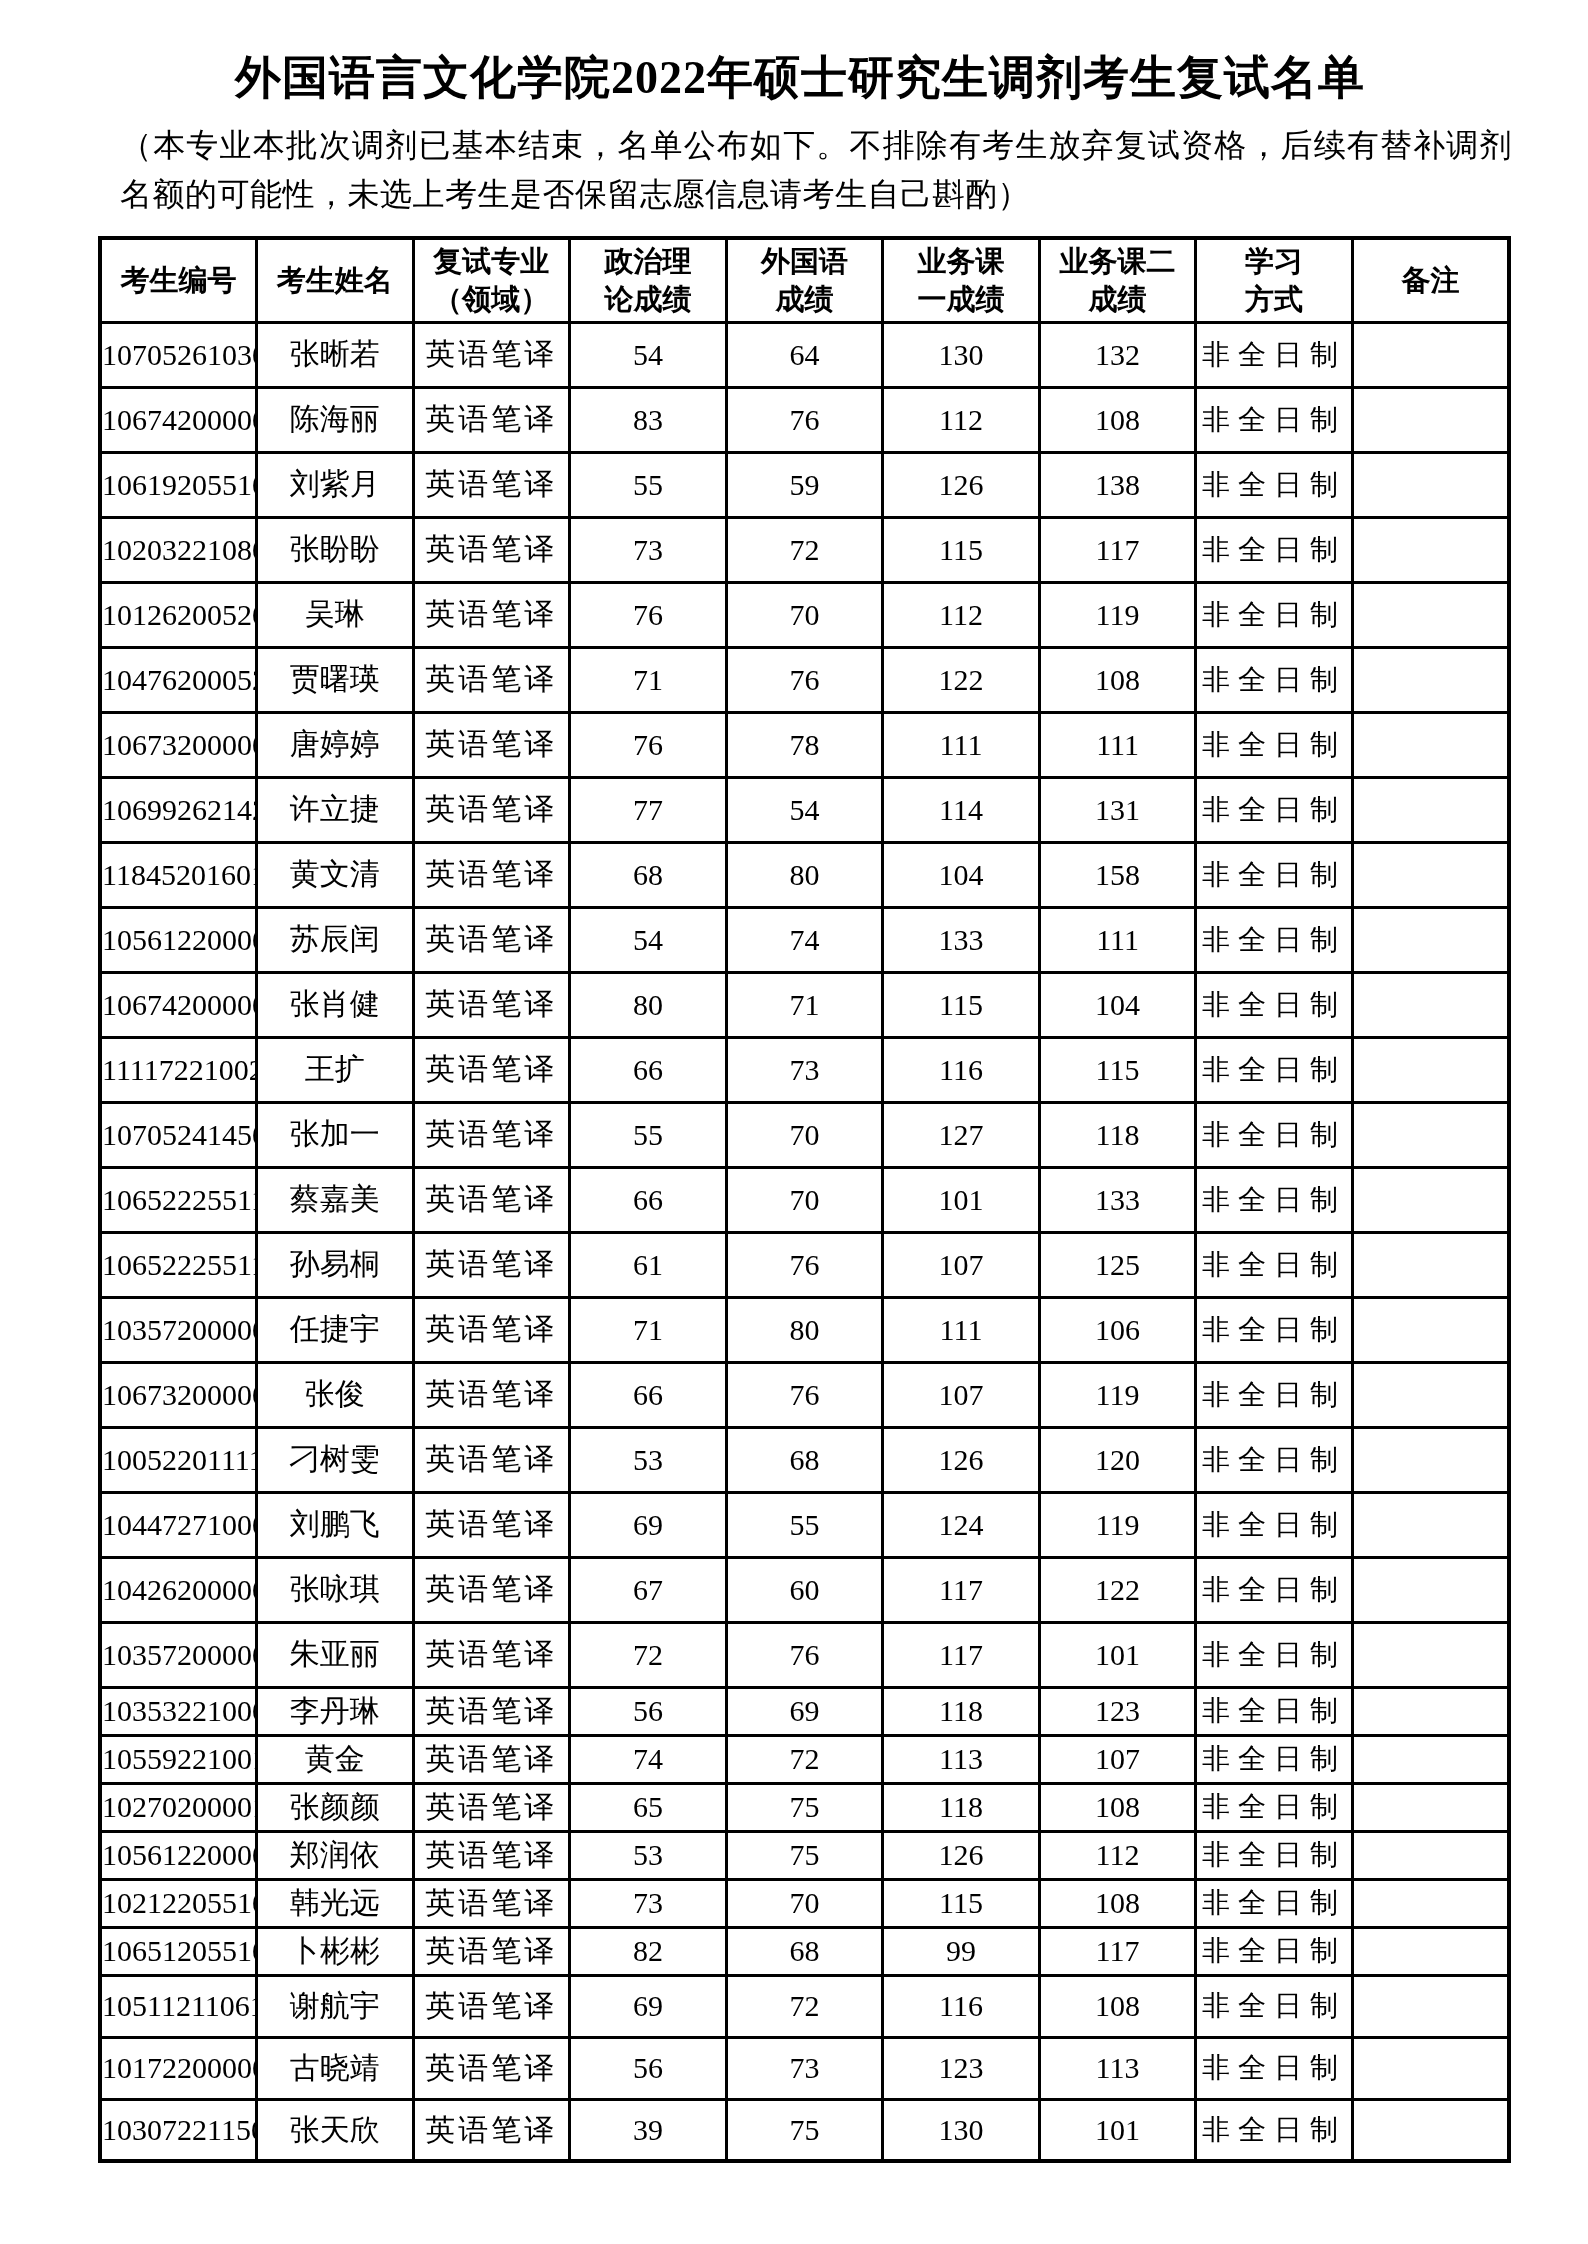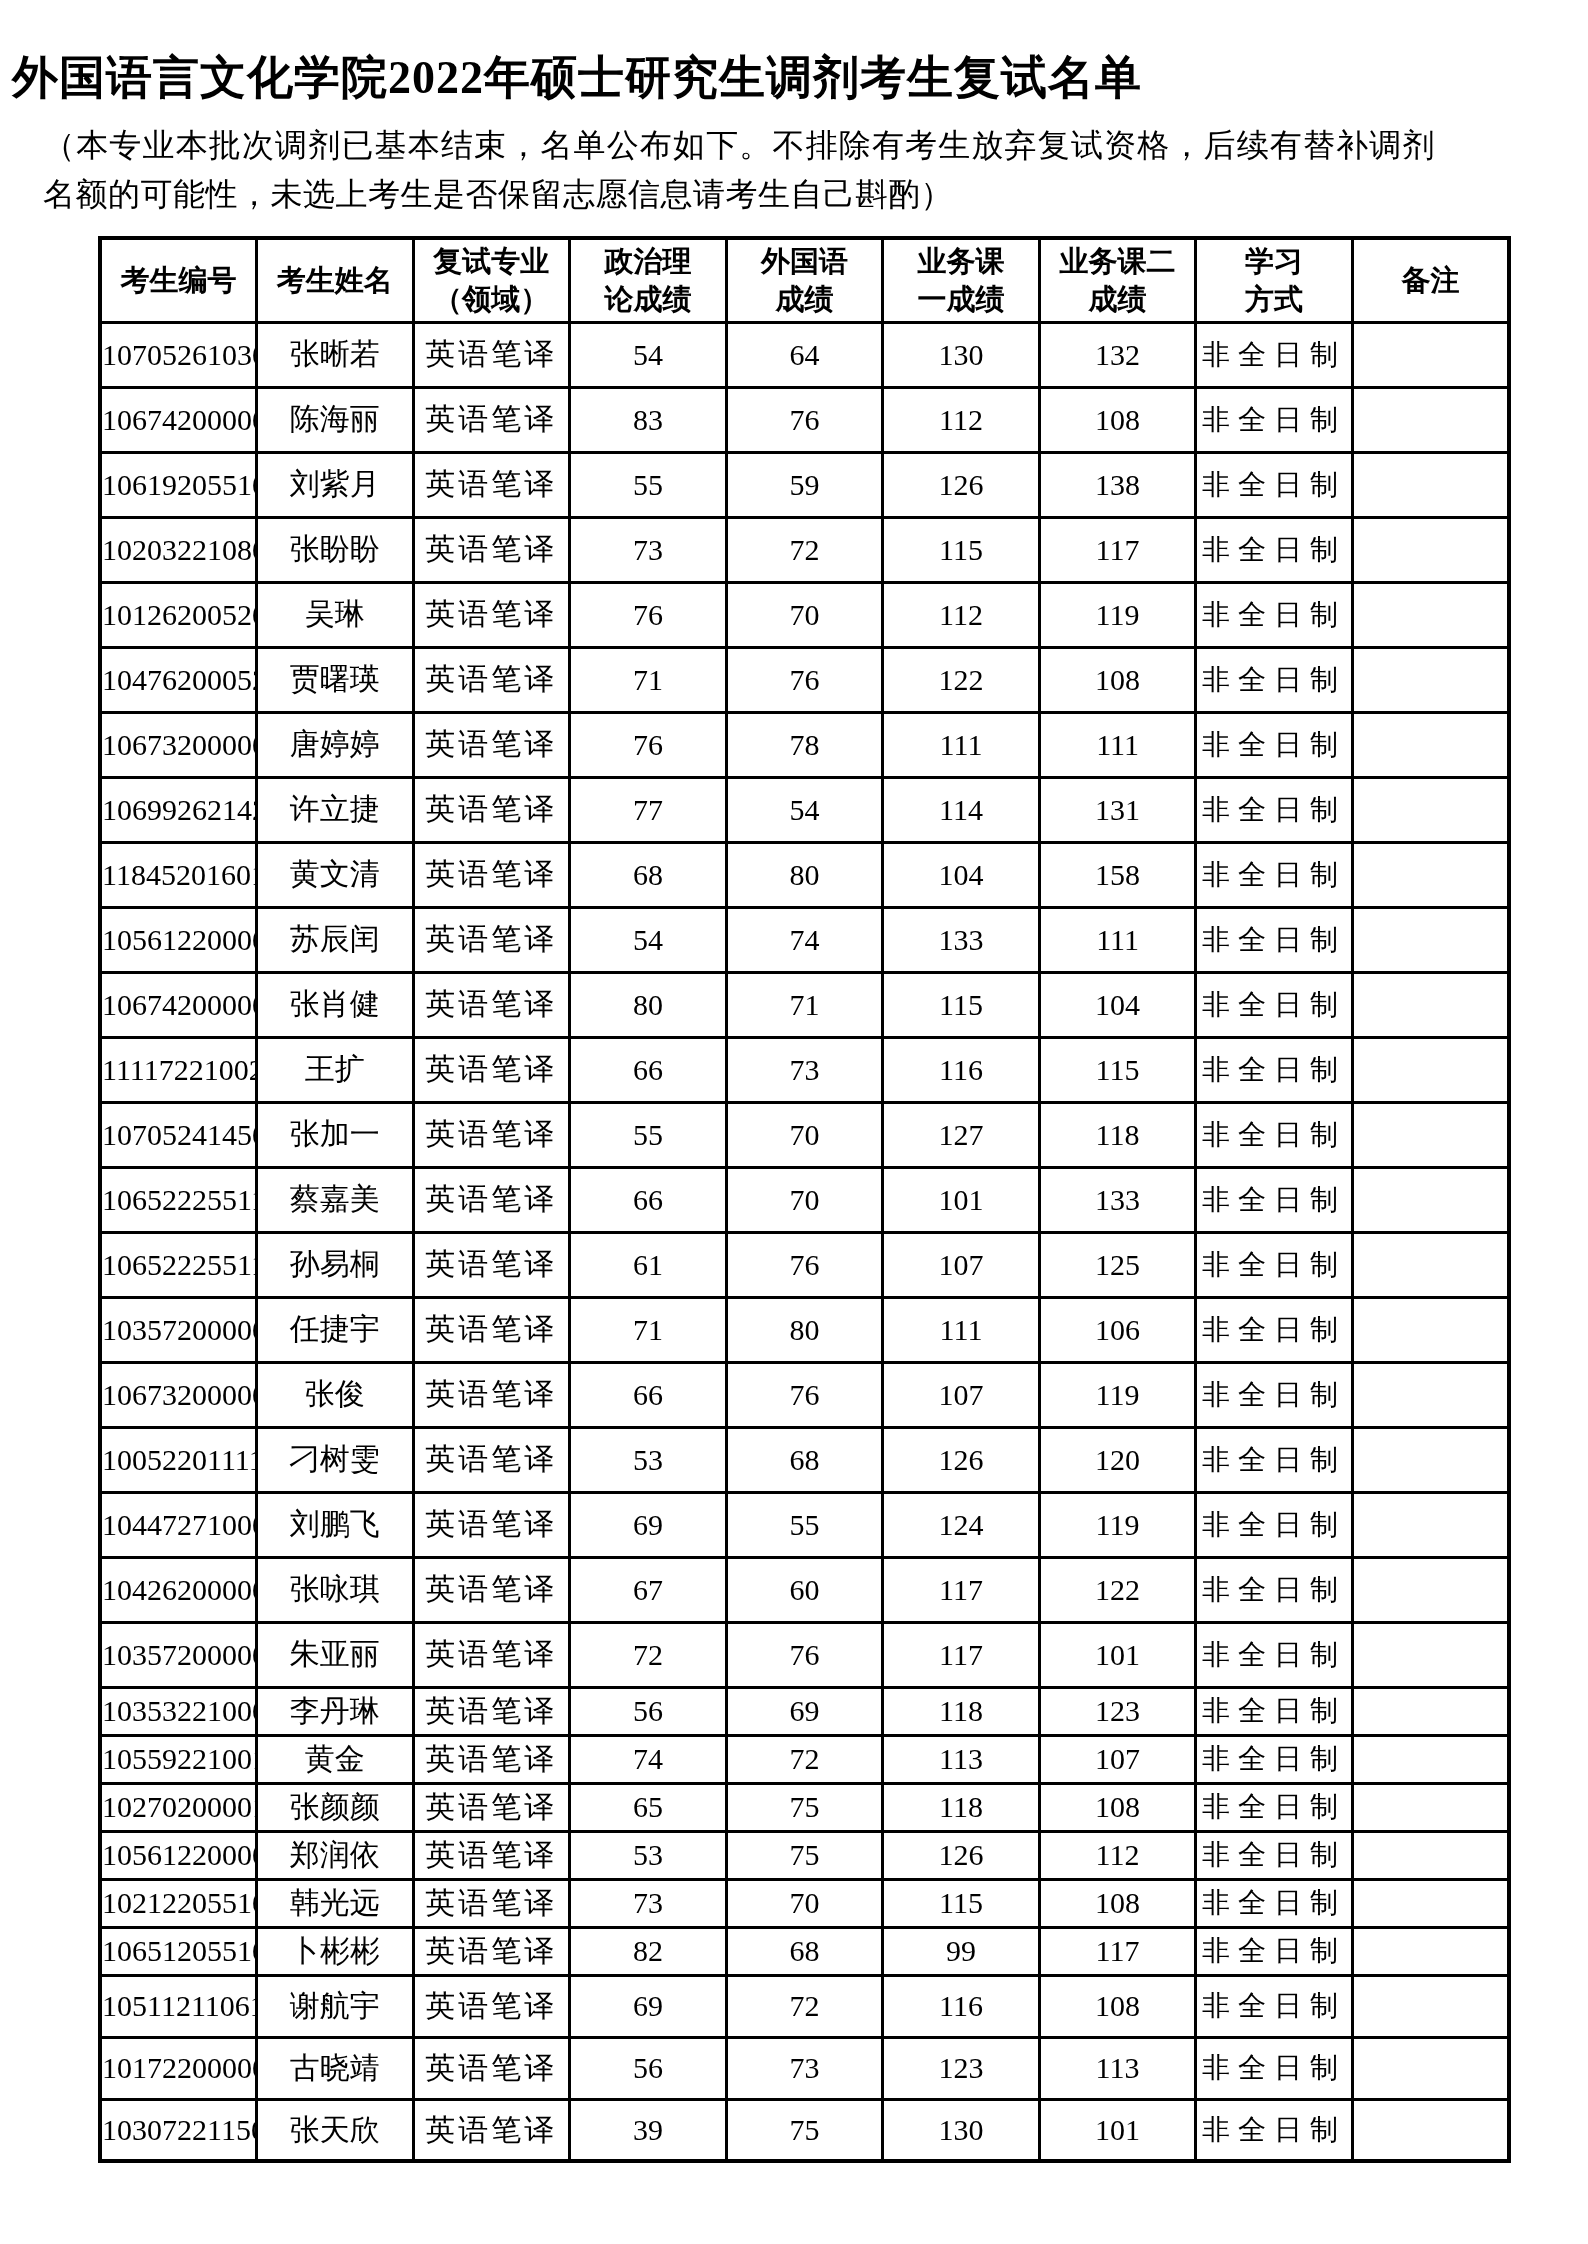--- a/index.html
+++ b/index.html
@@ -3,25 +3,25 @@
 <meta charset="utf-8">
 <style>
   html,body{margin:0;padding:0;}
   body{
     width:1588px;min-height:2244px;background:#ffffff;color:#000;
     font-family:"Liberation Serif","DejaVu Serif",serif;
     -webkit-font-smoothing:antialiased;
   }
   .page{position:relative;width:1588px;min-height:2244px;}
   h1.doc-title{
-    margin:50px 0 0 12px;text-align:left;
+    margin:50px 0 0 12px;text-align:center;
     font-size:46px;font-weight:bold;letter-spacing:1px;line-height:1.2;
   }
   p.doc-note{
-    width:1392px;margin:16px 0 0 43px;
+    width:1392px;margin:16px 0 0 120px;
     font-size:32px;line-height:1.52;text-align:justify;
     text-justify:inter-character;letter-spacing:0.5px;
   }
   table.roster{
     margin:18px 0 0 98px;border-collapse:collapse;table-layout:fixed;
     width:1413px;border:4px solid #000;
   }
   th,td{
     border:3px solid #000;text-align:center;vertical-align:middle;
     padding:0;overflow:hidden;

